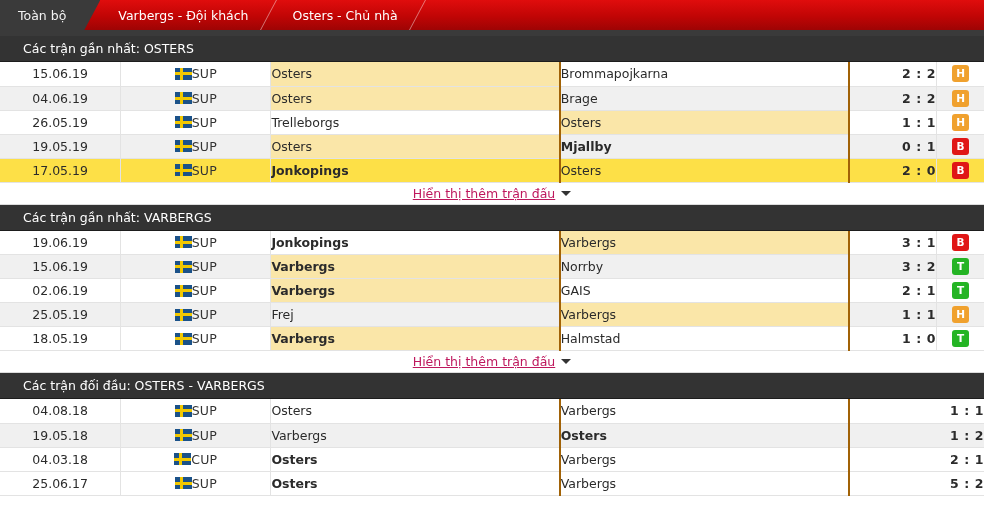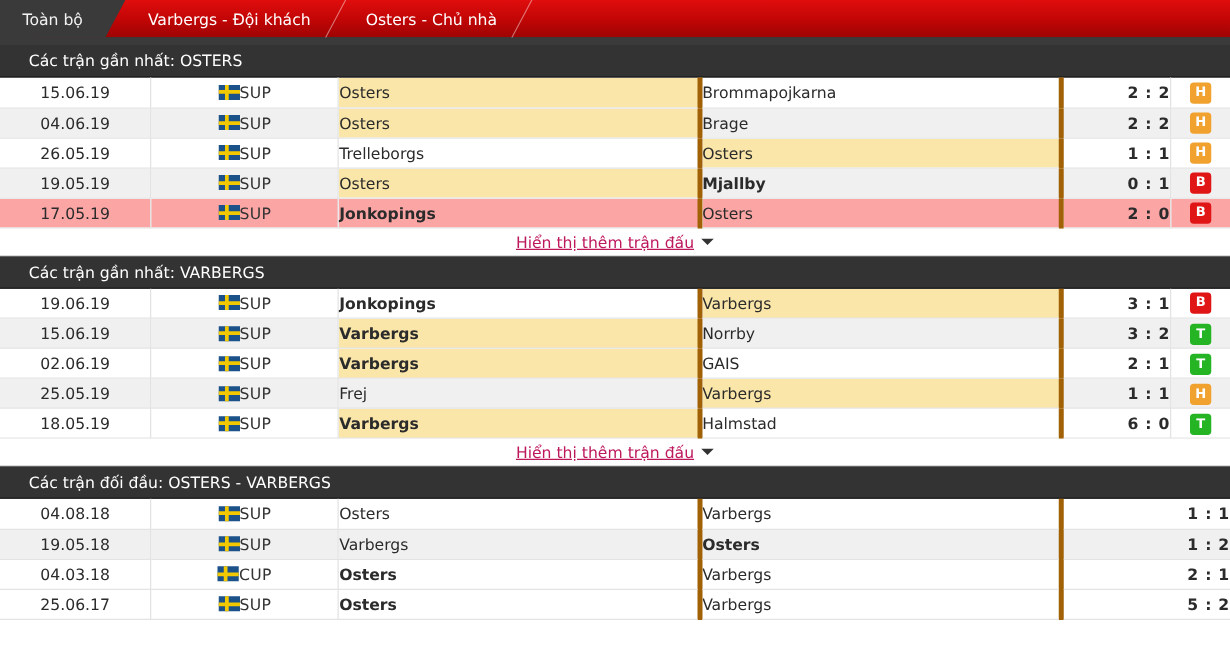--- a/index.html
+++ b/index.html
@@ -85,21 +85,21 @@
   table.matches td {
     font-size: 12.5px;
     color: #2b2b2b;
     border-bottom: 1px solid #e3e3e3;
     vertical-align: middle;
     padding: 0;
     overflow: hidden;
     white-space: nowrap;
   }
   tr.alt td { background: #f0f0f0; }
-  tr.pink td { background: #fca5a5; }
+  tr.pink td { background: #fde047; }
 
   td.c-date {
     width: 74px;
     text-align: center;
     color: #333;
     font-size: 12.5px;
     border-right: 1px solid #e3e3e3;
   }
   td.c-league {
     width: 92px;
@@ -131,21 +131,21 @@
     content: "";
     position: absolute;
     left: 0; top: 4.5px;
     width: 17px; height: 3px;
     background: #f2c800;
   }
   .league-code { font-size: 12.5px; color: #333; letter-spacing: .2px; }
 
   td.c-home, td.c-away {
     padding-left: 13px;
-    border-right: 4px solid #a16207;
+    border-right: 2px solid #a16207;
     color: #333;
   }
   td.c-home { width: 177px; }
   td.c-away { width: 177px; }
   td.hi { background: #fae6a8 !important; }
   td.bold { font-weight: bold; color: #1c1c1c; }
 
   td.c-score {
     width: 54px;
     text-align: right;
@@ -359,21 +359,21 @@
           <tr class="">
             <td class="c-date">18.05.19</td>
             <td class="c-league">
               <div class="league-inner">
                 <span class="flag"></span>
                 <span class="league-code">SUP</span>
               </div>
             </td>
             <td class="c-home hi bold">Varbergs</td>
             <td class="c-away">Halmstad</td>
-            <td class="c-score">6 : 0</td>
+            <td class="c-score">1 : 0</td>
             <td class="c-badge"><span class="badge T">T</span></td>
           </tr>
         </tbody>
       </table>
       <div class="showmore">
         <a>Hiển thị thêm trận đấu</a>
         <span class="caret"></span>
       </div>
       <div class="section-head">
         <span>Các trận đối đầu: OSTERS - VARBERGS</span>

